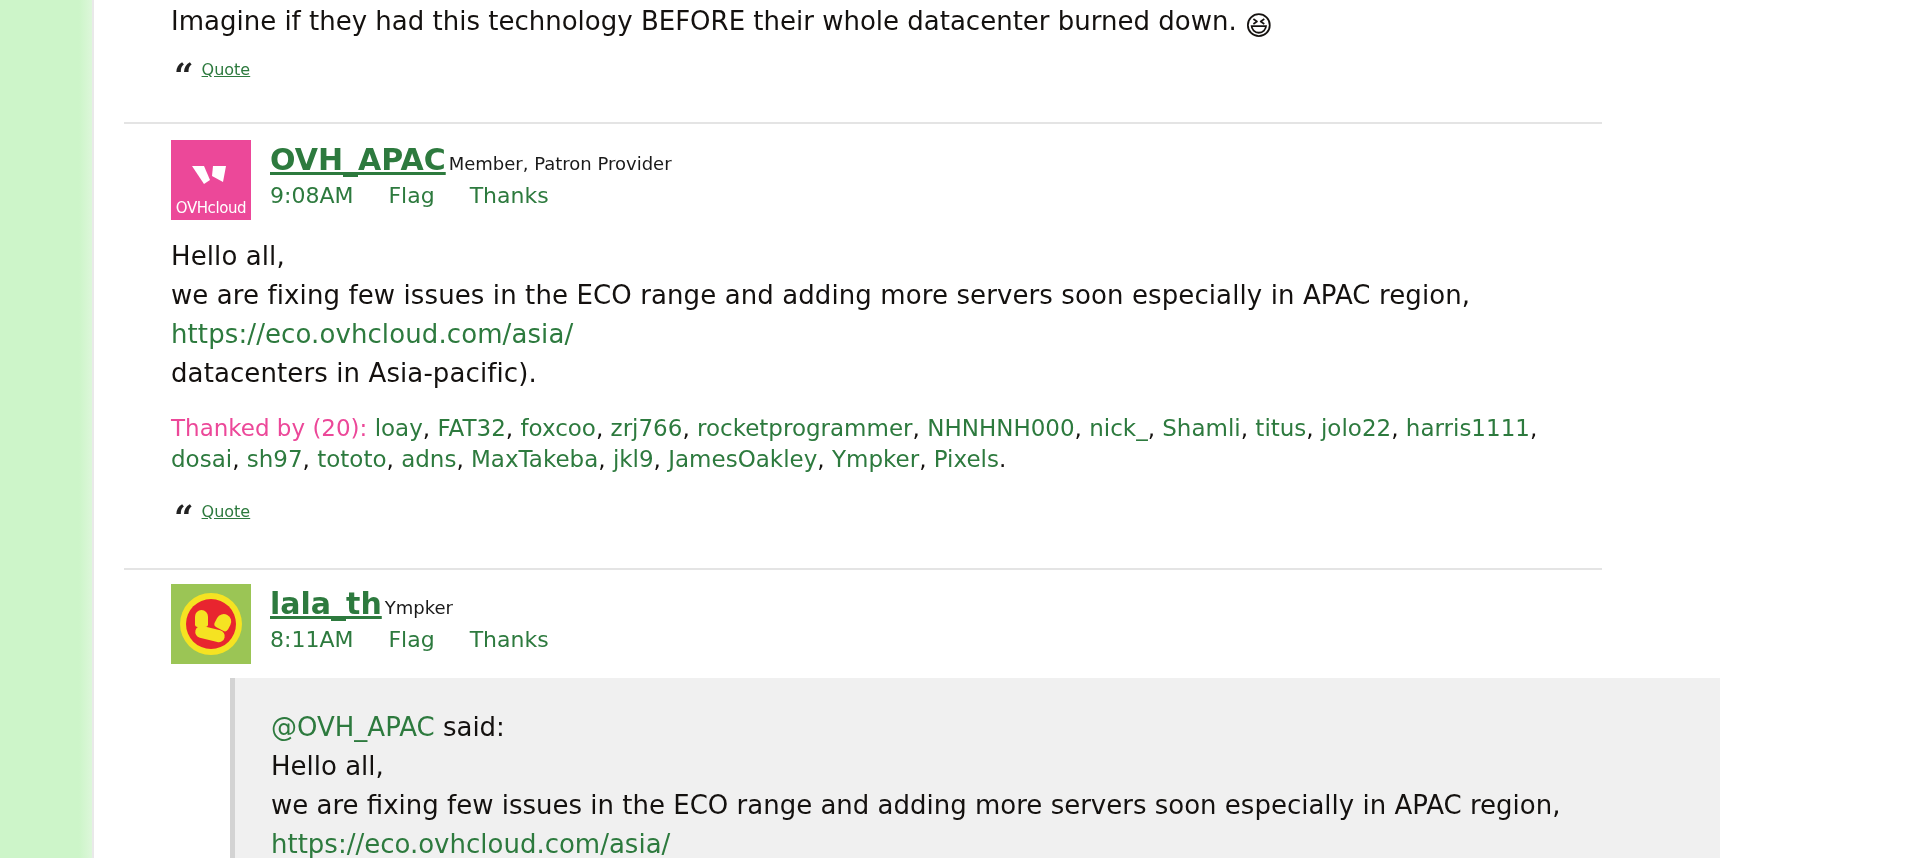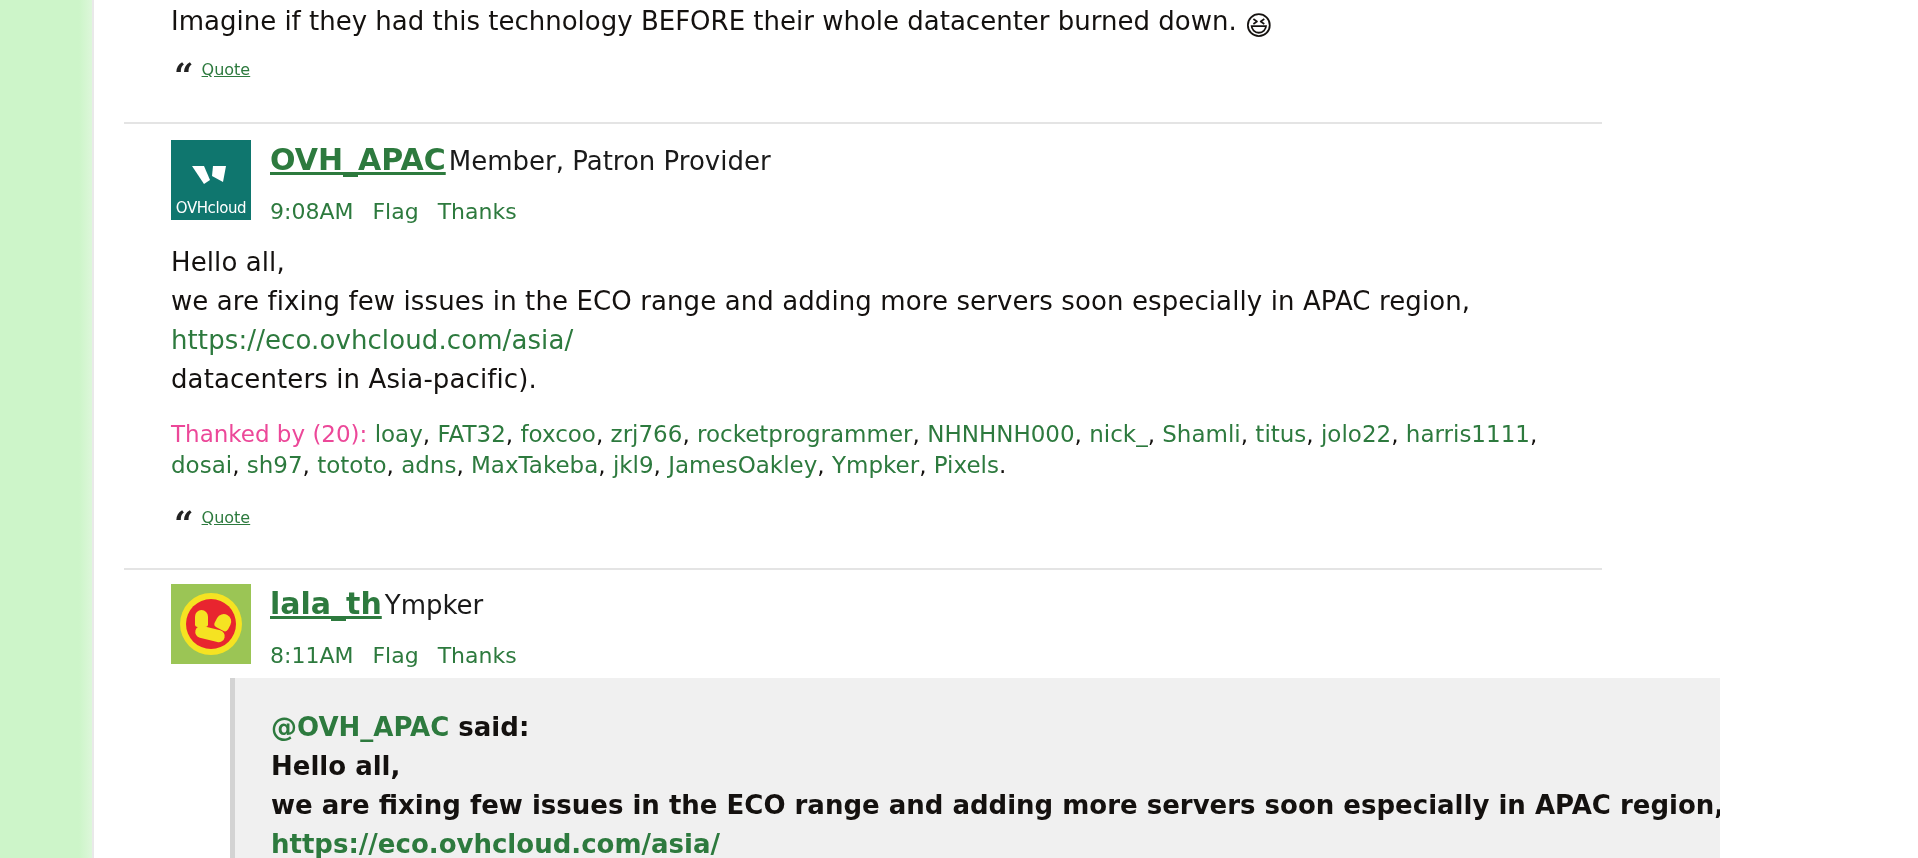--- a/index.html
+++ b/index.html
@@ -118,21 +118,21 @@
     align-items: flex-start;
     padding-left: 47px;
   }
   .avatar {
     width: 80px; height: 80px;
     flex: 0 0 80px;
     position: relative;
     overflow: hidden;
   }
   
-  .av-ovh { background: #0f766e; }
+  .av-ovh { background: #ec4899; }
   .av-ovh .ovh-logo {
     position: absolute;
     left: 0; right: 0; top: 22px;
     text-align: center;
     color: #ffffff;
     font-size: 22px;
     line-height: 22px;
     font-weight: 700;
   }
   .av-ovh .ovh-word {
@@ -194,29 +194,29 @@
     gap: 3px;
     line-height: 36px;
   }
   .username {
     font-size: 30px;
     font-weight: 700;
     color: #2d7a3e;
     line-height: 36px;
   }
   .userrole {
-    font-size: 26px;
+    font-size: 18px;
     color: #1a1a1a;
     line-height: 30px;
   }
   .meta-row {
     display: flex;
     align-items: baseline;
-    gap: 19px;
-    margin-top: 20px;
+    gap: 35px;
+    margin-top: 3px;
   }
   .meta-row span, .meta-row a {
     font-size: 22px;
     color: #2d7a3e;
     line-height: 28px;
     text-decoration: none;
   }
 
   .post-body {
     padding-left: 47px;
@@ -249,21 +249,20 @@
     border-left: 5px solid #d3d3d3;
     padding: 30px 30px 10px 36px;
     overflow: hidden;
   }
   .quote-block .q-line {
     font-size: 26px;
     line-height: 39px;
     color: #14110f;
     white-space: nowrap;
     display: block;
-    font-weight: bold;
   }
   .quote-block .q-line a { color: #2d7a3e; text-decoration: none; }
 </style>
 </head>
 <body>
 
 <div id="page">
 
   <div class="left-rail"></div>
   <div class="rail-edge"></div>

